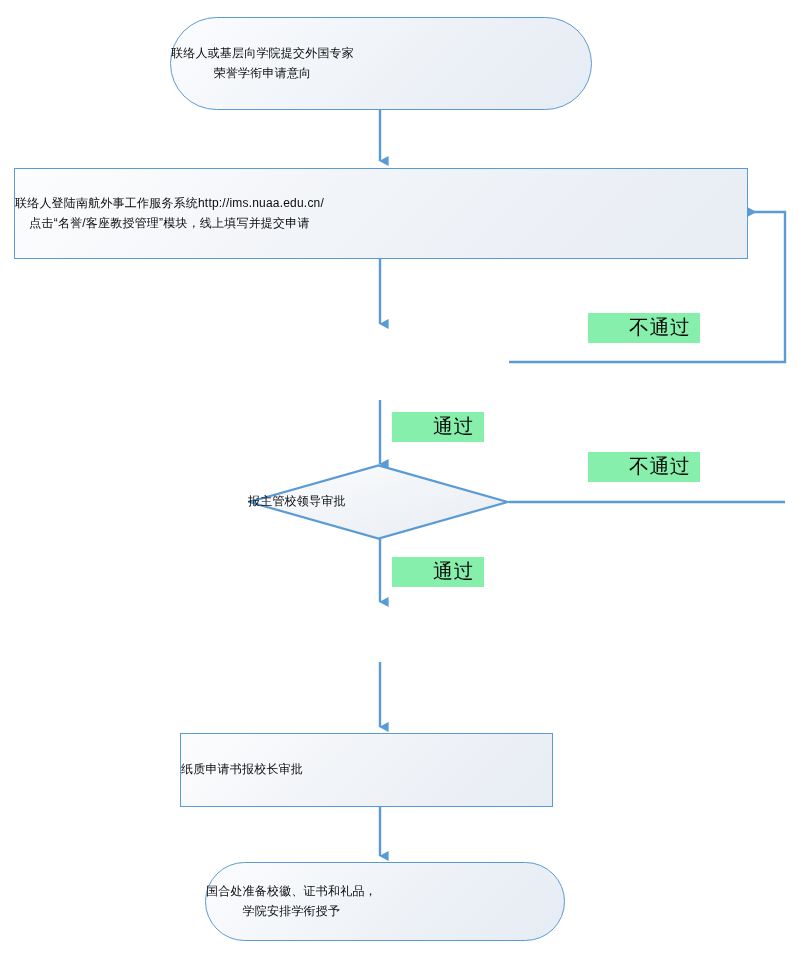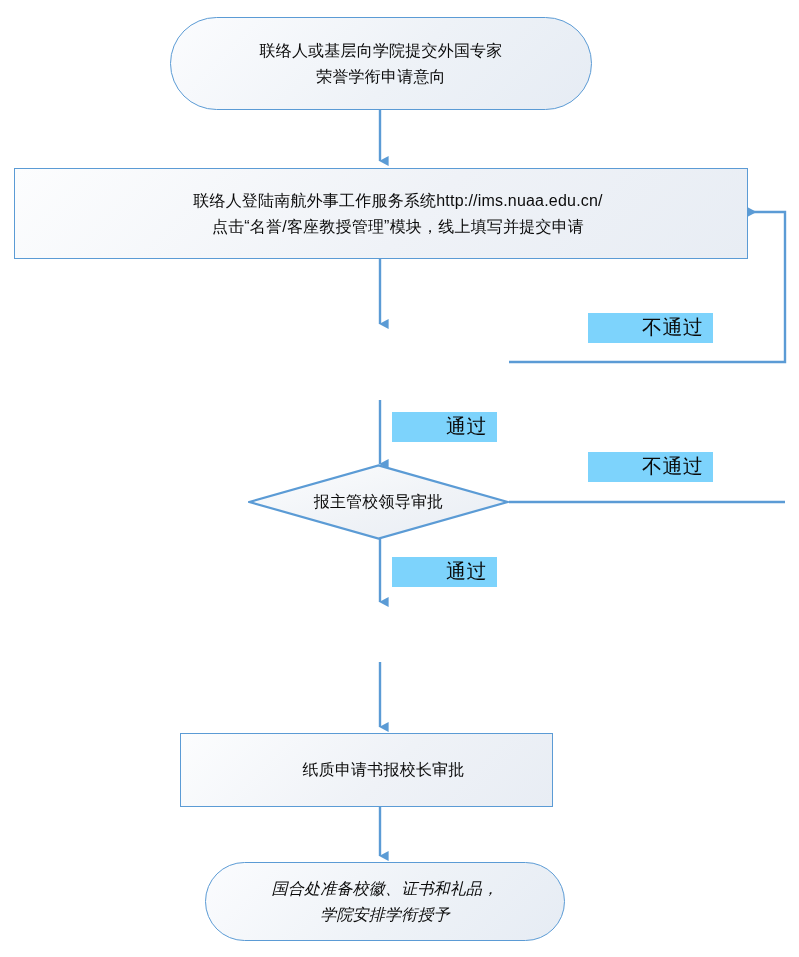--- a/index.html
+++ b/index.html
@@ -24,60 +24,59 @@
     top: 0;
     width: 799px;
     height: 957px;
     pointer-events: none;
   }
   .node {
     position: absolute;
     box-sizing: border-box;
     display: flex;
     align-items: center;
-    justify-content: center;
+    justify-content: flex-start;
     text-align: center;
     color: #0a0a0a;
-    font-size: 16px;
+    font-size: 12px;
     line-height: 1.62;
     letter-spacing: 0.2px;
     white-space: pre-line;
     z-index: 3;
   }
   
   .node.terminator {
     border: 1.6px solid #5b9bd5;
     border-radius: 999px;
     background: linear-gradient(135deg, #fbfcfe 0%, #eef2f7 55%, #e6ecf4 100%);
   }
   
   .node.process {
     border: 1.6px solid #5b9bd5;
     background: linear-gradient(135deg, #fcfdfe 0%, #eff2f7 55%, #e8edf4 100%);
-    padding-left: 34px;
   }
   
   .node.decision {
     background: transparent;
     border: none;
   }
   .decision-shape {
     position: absolute;
     left: 0;
     top: 0;
     width: 100%;
     height: 100%;
     z-index: -1;
   }
   .edge-label {
     position: absolute;
     font-size: 20px;
     color: #0a0a0a;
-    background: #7dd3fc;
-    padding: 1px 10px 2px 54px;
+    background: #86efac;
+    padding: 1px 10px 2px 41px;
     letter-spacing: 0.4px;
     z-index: 4;
     white-space: nowrap;
   }
 </style>
 </head>
 <body>
 
 <div id="canvas">
 
@@ -133,21 +132,21 @@
       <polygon points="130.5,1.4 259.6,38 130.5,74.6 1.4,38" fill="url(#dg2)" stroke="#5b9bd5" stroke-width="2.2" vector-effect="non-scaling-stroke"></polygon>
     </svg>
     <span>报主管校领导审批</span>
   </div>
 
 
   <div class="node process" style="left:180px; top:733px; width:373px; height:74px;">
     <span>纸质申请书报校长审批</span>
   </div>
 
-  <div class="node terminator" style="left:205px; top:862px; width:360px; height:79px;font-style:italic;">
+  <div class="node terminator" style="left:205px; top:862px; width:360px; height:79px;">
     <span>国合处准备校徽、证书和礼品，
 学院安排学衔授予</span>
   </div>
 
   <div class="edge-label" style="left:588px; top:313px;">不通过</div>
 
   <div class="edge-label" style="left:392px; top:412px;">通过</div>
 
   <div class="edge-label" style="left:588px; top:452px;">不通过</div>
 

